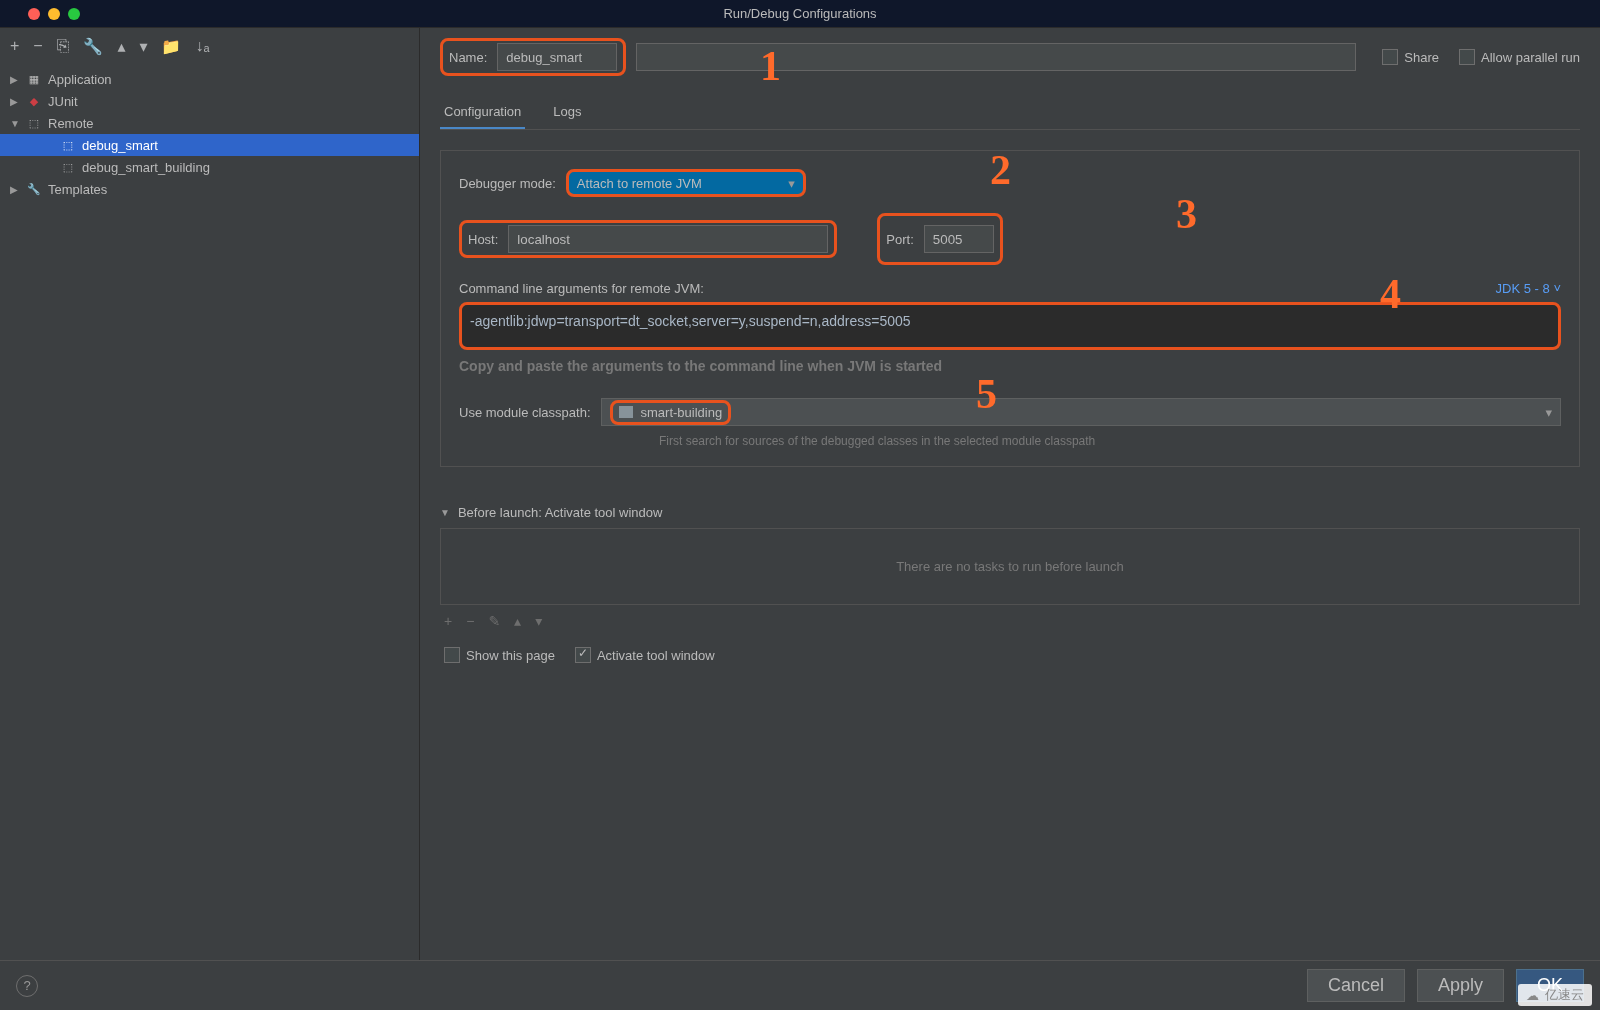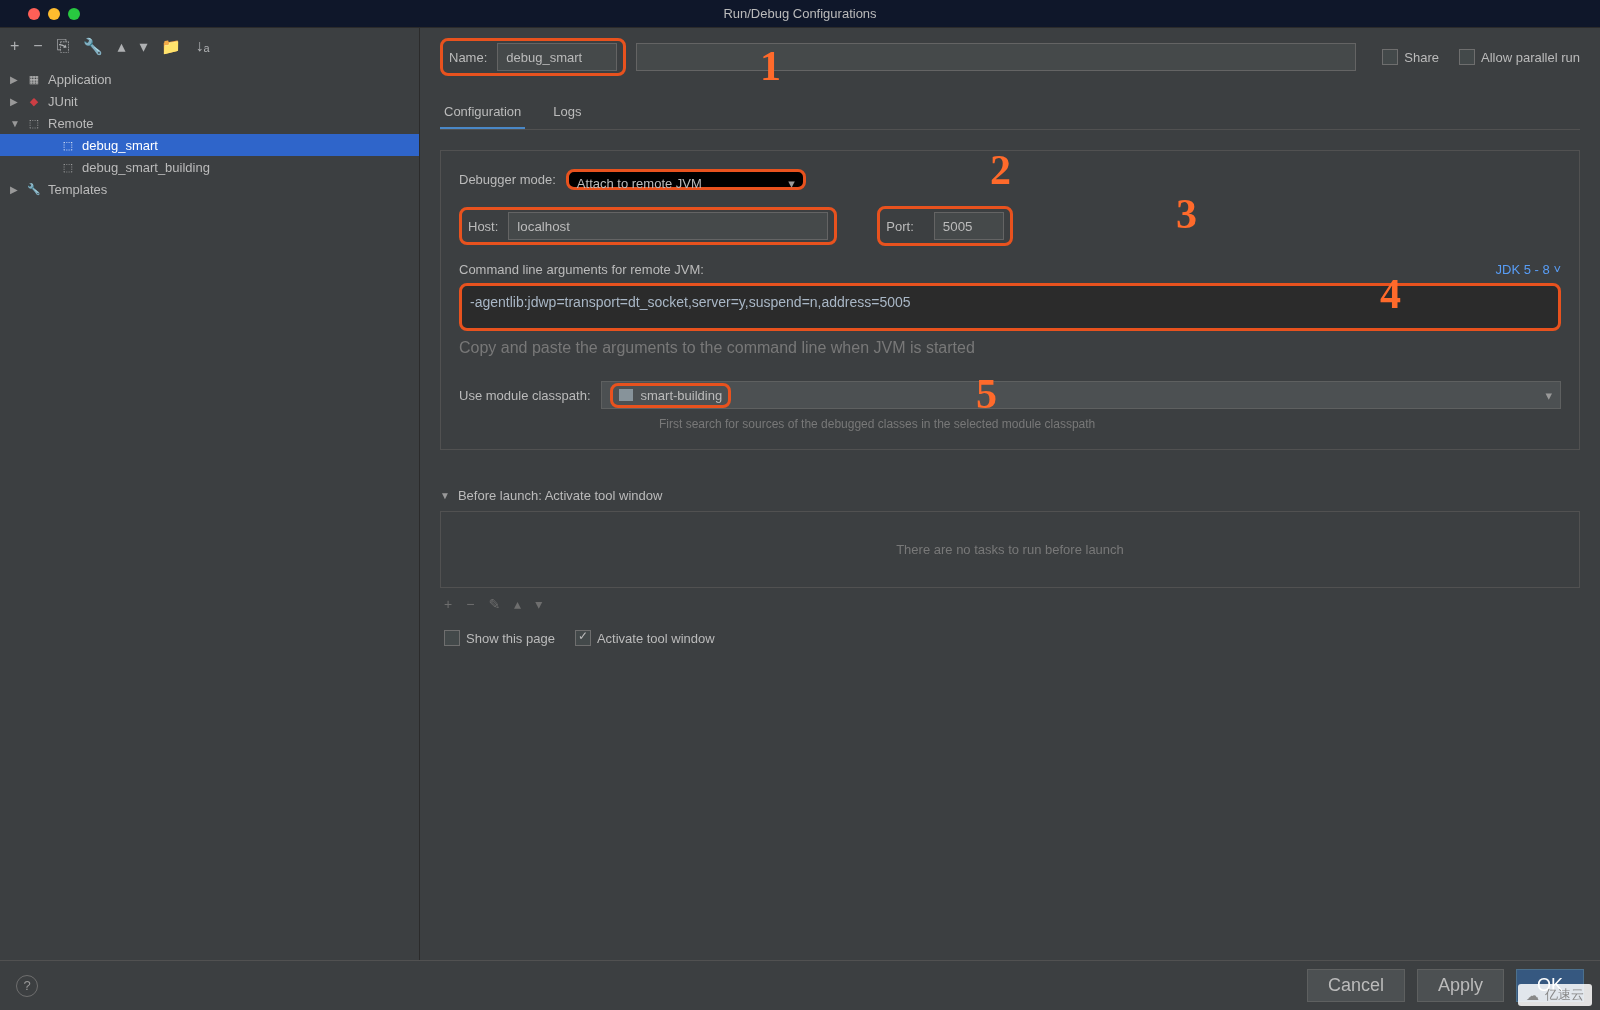--- a/index.html
+++ b/index.html
@@ -26,28 +26,28 @@
 .name-input { background: #45494a; border: 1px solid #646464; color: #bbb; padding: 4px 8px; height: 28px; width: 460px; font-size: 13px; }
 .checkbox-group { margin-left: auto; display: flex; gap: 20px; align-items: center; color: #bbb; padding-left: 16px; }
 .checkbox-group label { display: flex; align-items: center; gap: 6px; }
 .checkbox { width: 16px; height: 16px; border: 1px solid #6e6e6e; background: #43494a; }
 .tabs { display: flex; gap: 24px; border-bottom: 1px solid #515151; margin-bottom: 20px; }
 .tab { padding: 8px 4px; cursor: pointer; color: #bbb; }
 .tab.active { border-bottom: 2px solid #4a88c7; color: #bbb; }
 .config-body { background: #3c3f41; border: 1px solid #515151; padding: 18px; }
 .field-row { display: flex; align-items: center; gap: 10px; margin-bottom: 16px; }
 .field-label { color: #bbb; }
-.select { background: #000000; border: 1px solid #5e6060; color: #bbb; padding: 4px 28px 4px 8px; height: 21px; position: relative; }
+.select { background: #0369a1; border: 1px solid #5e6060; color: #bbb; padding: 4px 28px 4px 8px; height: 28px; position: relative; }
 .select::after { content: "▾"; position: absolute; right: 8px; color: #999; }
 .text-input { background: #45494a; border: 1px solid #646464; color: #bbb; padding: 4px 8px; height: 28px; }
 .host-port-row { display: flex; align-items: center; gap: 10px; }
 .cmd-row { margin-bottom: 6px; display: flex; justify-content: space-between; gap: 26px; }
 .jdk-link { color: #589df6; cursor: pointer; }
 .cmd-box { background: #2b2b2b; border: 1px solid #515151; padding: 8px; font-family: monospace; font-size: 14px; color: #a9b7c6; min-height: 48px; }
-.hint { color: #787878; font-size: 16px; margin-top: 8px; margin-bottom: 24px; }
+.hint { color: #787878; font-size: 14px; margin-top: 8px; margin-bottom: 24px; font-weight: bold; }
 .module-row { display: flex; align-items: center; gap: 10px; }
 .module-select { display: flex; align-items: center; background: #4c5052; border: 1px solid #5e6060; padding: 4px 8px; height: 28px; flex: 1; position: relative; }
 .module-select::after { content: "▾"; position: absolute; right: 8px; color: #999; }
 .module-icon { width: 14px; height: 12px; background: #87939a; margin-right: 8px; }
 .module-hint { color: #787878; font-size: 12px; margin-left: 200px; margin-top: 8px; max-width: 440px; }
 .before-launch { margin-top: 30px; }
 .before-header { display: flex; align-items: center; gap: 8px; padding: 8px 0; }
 .before-arrow { font-size: 10px; color: #999; }
 .tasks-box { background: #3c3f41; border: 1px solid #515151; padding: 30px; text-align: center; color: #787878; }
 .task-toolbar { display: flex; gap: 14px; padding: 8px 4px; color: #6e6e6e; font-size: 14px; }
@@ -150,21 +150,21 @@
         <div class="select highlight" style="width:240px">
           <span>Attach to remote JVM</span>
         </div>
       </div>
       <div class="host-port-row field-row">
         <span class="highlight" style="display:flex;align-items:center;gap:10px;padding:2px 6px">
           <span class="field-label">Host:</span>
           <input class="text-input" style="width: 320px;" value="localhost">
         </span>
         <span style="width:20px"></span>
-        <span class="highlight" style="display:flex;align-items:center;gap:20px;padding:3px 6px">
+        <span class="highlight" style="display:flex;align-items:center;gap:10px;padding:9px 6px">
           <span class="field-label">Port:</span>
           <input class="text-input" style="width: 70px;" value="5005">
         </span>
       </div>
       <div class="cmd-row">
         <span class="field-label">Command line arguments for remote JVM:</span>
         <span class="jdk-link"><span>JDK 5 - 8</span> ˅</span>
       </div>
       <div class="cmd-box highlight"><span>-agentlib:jdwp=transport=dt_socket,server=y,suspend=n,address=5005</span></div>
       <div class="hint">Copy and paste the arguments to the command line when JVM is started</div>

